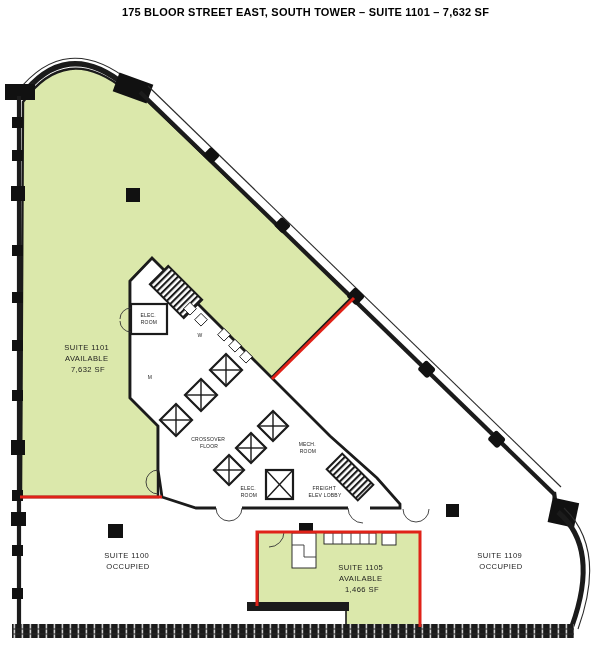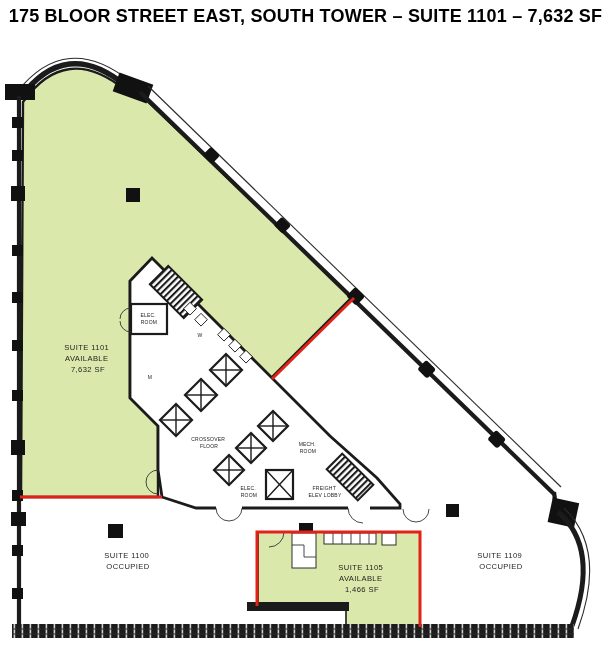--- a/index.html
+++ b/index.html
@@ -1,19 +1,19 @@
 <!DOCTYPE html>
 <html><head>
 <meta charset="utf-8">
 <style>
   html,body{margin:0;padding:0;background:#ffffff;}
   #stage{position:relative;width:611px;height:651px;background:#fff;overflow:hidden;
          font-family:"Liberation Sans",sans-serif;}
   #plan-title{position:absolute;top:6px;left:0;width:611px;text-align:center;
-         font-weight:bold;font-size:18px;letter-spacing:.2px;color:#000;}
+         font-weight:bold;font-size:11px;letter-spacing:.2px;color:#000;}
   svg{position:absolute;top:0;left:0;}
   .wall{stroke:#1b1b1b;fill:none;}
   .thin{stroke:#2a2a2a;stroke-width:1.1;fill:none;}
   .room{fill:#ffffff;stroke:#1b1b1b;}
   .fix{fill:#ffffff;stroke:#1b1b1b;stroke-width:.9;}
   .col{fill:#111111;stroke:none;}
   .door{stroke:#333;stroke-width:.9;fill:none;}
   .suite-label{font-size:7.6px;fill:#1d1d1d;letter-spacing:.4px;text-anchor:middle;}
   .core-label{font-size:5px;fill:#1d1d1d;letter-spacing:.2px;text-anchor:middle;}
   .elev line{stroke:#1b1b1b;stroke-width:1.4;}

